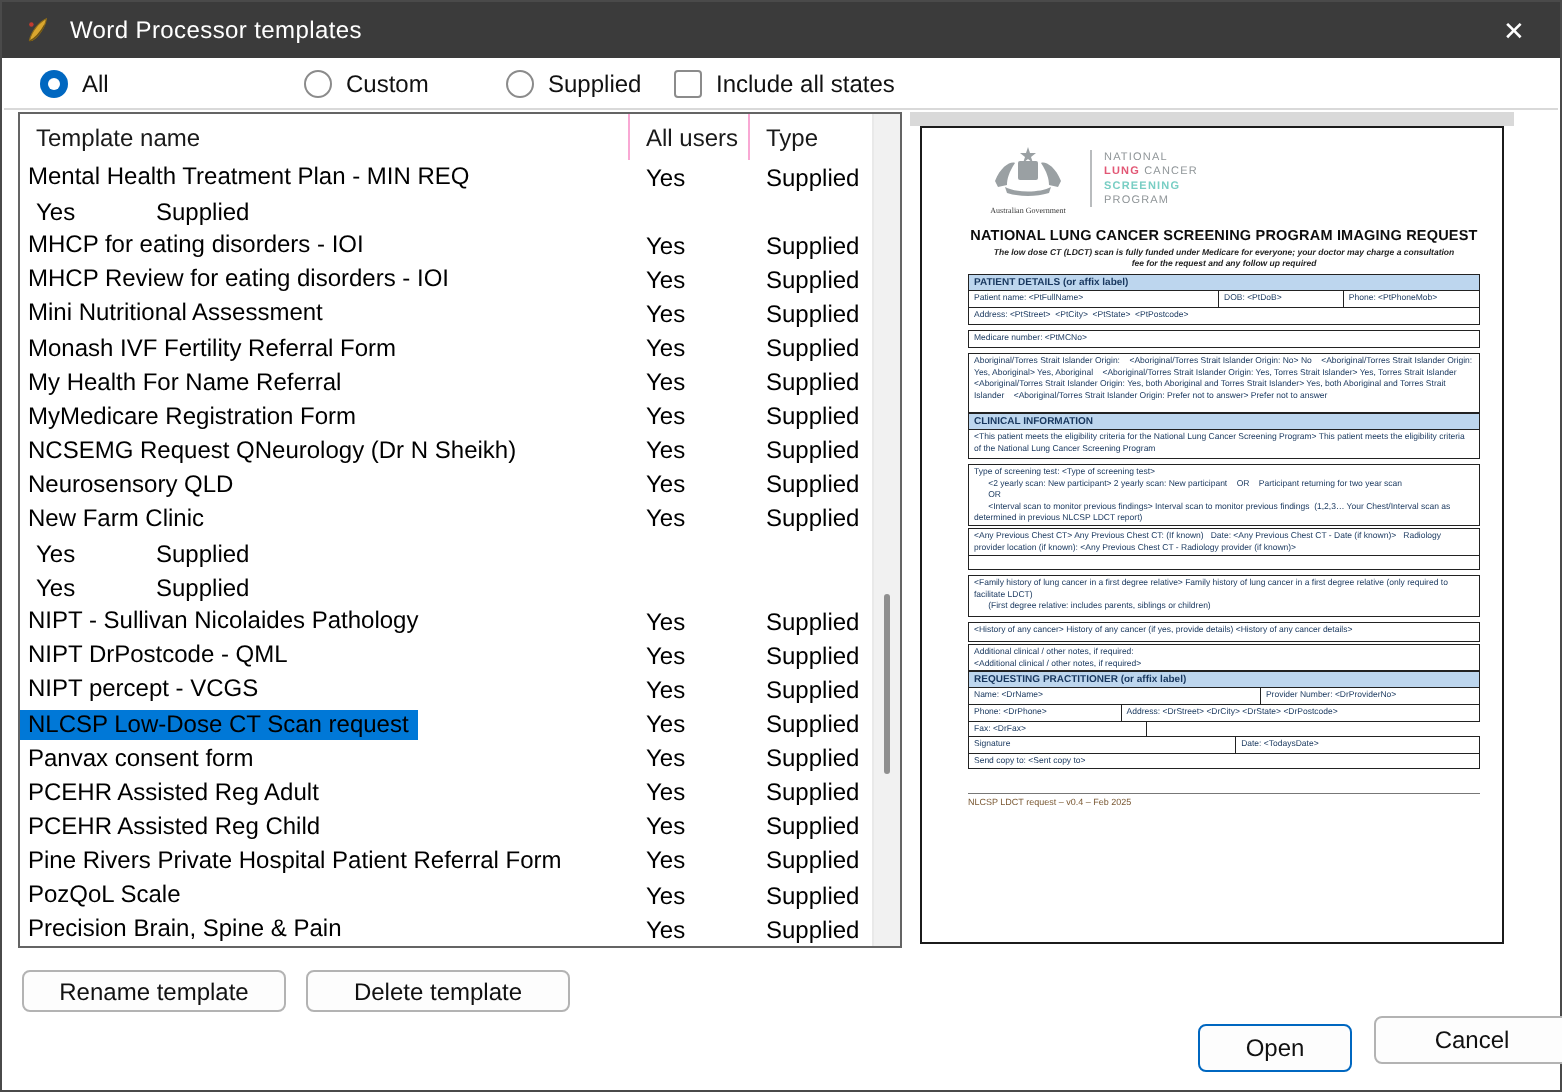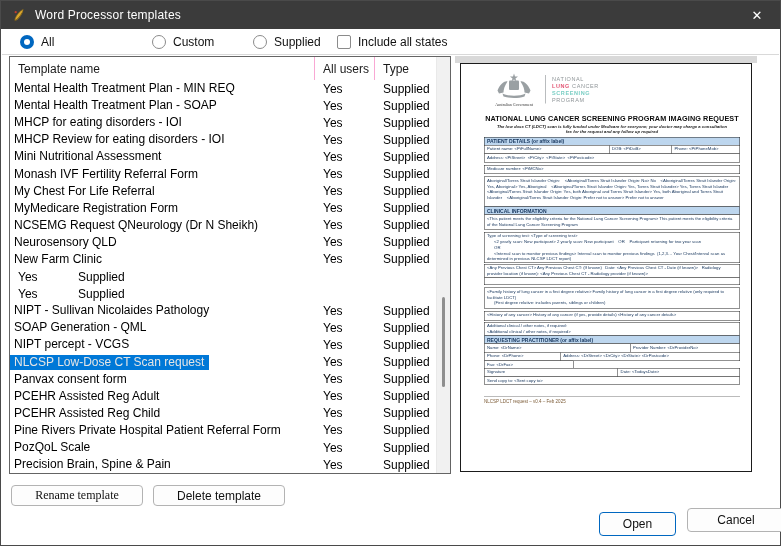--- a/index.html
+++ b/index.html
@@ -26,29 +26,29 @@
   .list-panel { position:absolute; left:8px; top:55px; width:442px; height:418px; border:1px solid #646464; background:#fff; }
   .list-header { display:flex; height:23px; align-items:center; font-size:12px; color:#1a1a1a; }
   .hcol { height:100%; display:flex; align-items:center; padding-left:8px; border-right:1px solid #f9a8d4; }
   .hcol.c1 { width:305px; }
   .hcol.c2 { width:60px; }
   .hcol.c3 { flex:1; border-right:none; }
   .list-rows { position:absolute; left:0; top:23px; right:14px; bottom:0; overflow:hidden; }
   .list-row { display:flex; height:17.1px; align-items:center; font-size:12px; color:#000; }
   .rc1 { width:305px; white-space:nowrap; overflow:hidden; }
   .rc1 .nm { display:inline-block; padding:0 5px 1px 4px; margin-left:0; }
-  .list-row.selected .nm { background:#0078d7; color:#e5e5e5; }
+  .list-row.selected .nm { background:#0078d7; color:#000000; }
   .rc2 { width:60px; padding-left:8px; }
   .rc3 { flex:1; padding-left:8px; }
   .vscroll { position:absolute; right:0; top:0; bottom:0; width:14px; background:#f1f1f1; border-left:1px solid #e9e9e9; }
   .vthumb { position:absolute; left:5px; width:3px; top:240px; height:90px; background:#8f8f8f; border-radius:2px; }
 
   
   .btn { position:absolute; height:21px; border:1px solid #b3b3b3; border-radius:4px; background:#fdfdfd; font-size:12px; color:#111; display:flex; align-items:center; justify-content:center; cursor:default; }
-  .btn.rename { left:10px; top:484px; width:132px;font-family:Liberation Serif, serif; }
+  .btn.rename { left:10px; top:484px; width:132px; }
   .btn.delete { left:152px; top:484px; width:132px; }
   .btn.open   { left:598px; top:511px; width:77px; height:24px; border:1px solid #0067c0; }
   .btn.cancel { left:686px; top:507px; width:98px; height:24px; }
 
   
   .preview-panel { position:absolute; left:454px; top:55px; width:325px; height:418px; background:#fff; }
   .preview-topgap { position:absolute; left:0; top:0; width:302px; height:7px; background:#d9d9d9; }
   .preview-page { position:absolute; left:5px; top:7px; width:292px; height:409px; border:1px solid #1b1b1b; background:#fff; overflow:hidden; }
   .page-inner { width:584px; height:818px; transform:scale(0.5); transform-origin:0 0; padding:18px 26px 0 46px; color:#17365d; }
 
@@ -115,21 +115,20 @@
       <div class="hcol c2">All users</div>
       <div class="hcol c3">Type</div>
     </div>
     <div class="list-rows" id="rows">
         <div class="list-row">
           <div class="rc1"><span class="nm">Mental Health Treatment Plan - MIN REQ</span></div>
           <div class="rc2">Yes</div>
           <div class="rc3">Supplied</div>
         </div>
         <div class="list-row">
-          <div class="rc1"><span class="nm">Mental Health Treatment Plan - SOAP</span></div>
           <div class="rc2">Yes</div>
           <div class="rc3">Supplied</div>
         </div>
         <div class="list-row">
           <div class="rc1"><span class="nm">MHCP for eating disorders - IOI</span></div>
           <div class="rc2">Yes</div>
           <div class="rc3">Supplied</div>
         </div>
         <div class="list-row">
           <div class="rc1"><span class="nm">MHCP Review for eating disorders - IOI</span></div>
@@ -140,21 +139,21 @@
           <div class="rc1"><span class="nm">Mini Nutritional Assessment</span></div>
           <div class="rc2">Yes</div>
           <div class="rc3">Supplied</div>
         </div>
         <div class="list-row">
           <div class="rc1"><span class="nm">Monash IVF Fertility Referral Form</span></div>
           <div class="rc2">Yes</div>
           <div class="rc3">Supplied</div>
         </div>
         <div class="list-row">
-          <div class="rc1"><span class="nm">My Chest For Life Referral</span></div>
+          <div class="rc1"><span class="nm">My Health For Name Referral</span></div>
           <div class="rc2">Yes</div>
           <div class="rc3">Supplied</div>
         </div>
         <div class="list-row">
           <div class="rc1"><span class="nm">MyMedicare Registration Form</span></div>
           <div class="rc2">Yes</div>
           <div class="rc3">Supplied</div>
         </div>
         <div class="list-row">
           <div class="rc1"><span class="nm">NCSEMG Request QNeurology (Dr N Sheikh)</span></div>
@@ -178,21 +177,21 @@
         <div class="list-row">
           <div class="rc2">Yes</div>
           <div class="rc3">Supplied</div>
         </div>
         <div class="list-row">
           <div class="rc1"><span class="nm">NIPT - Sullivan Nicolaides Pathology</span></div>
           <div class="rc2">Yes</div>
           <div class="rc3">Supplied</div>
         </div>
         <div class="list-row">
-          <div class="rc1"><span class="nm">SOAP Generation - QML</span></div>
+          <div class="rc1"><span class="nm">NIPT DrPostcode - QML</span></div>
           <div class="rc2">Yes</div>
           <div class="rc3">Supplied</div>
         </div>
         <div class="list-row">
           <div class="rc1"><span class="nm">NIPT percept - VCGS</span></div>
           <div class="rc2">Yes</div>
           <div class="rc3">Supplied</div>
         </div>
         <div class="list-row selected">
           <div class="rc1"><span class="nm">NLCSP Low-Dose CT Scan request</span></div>

